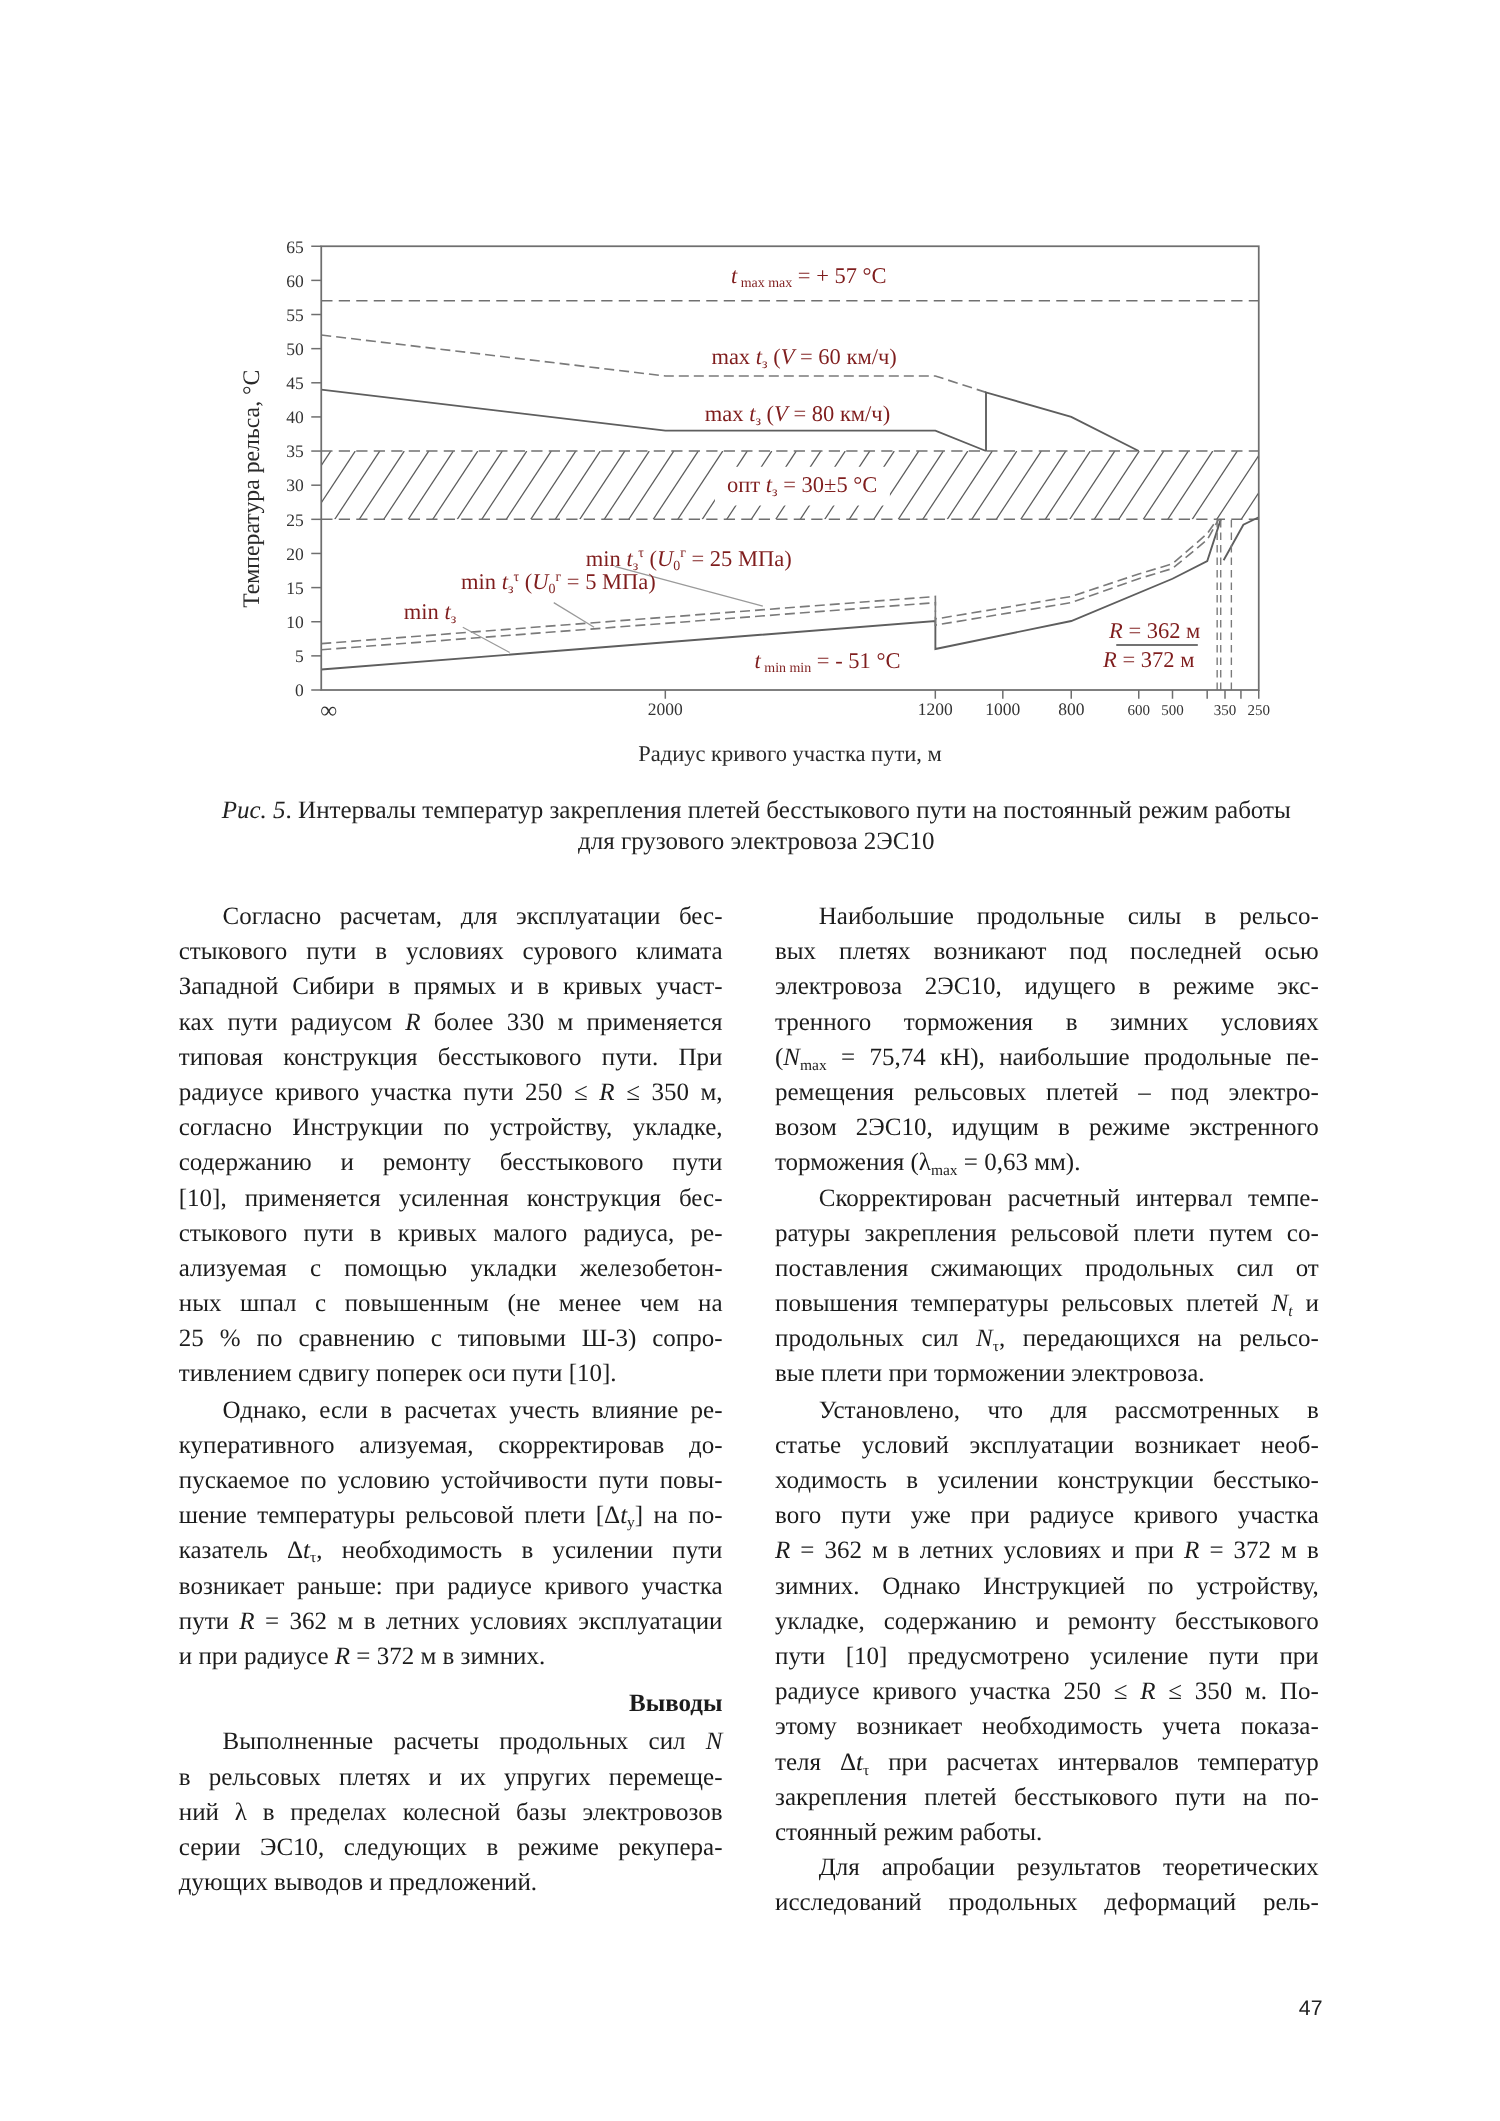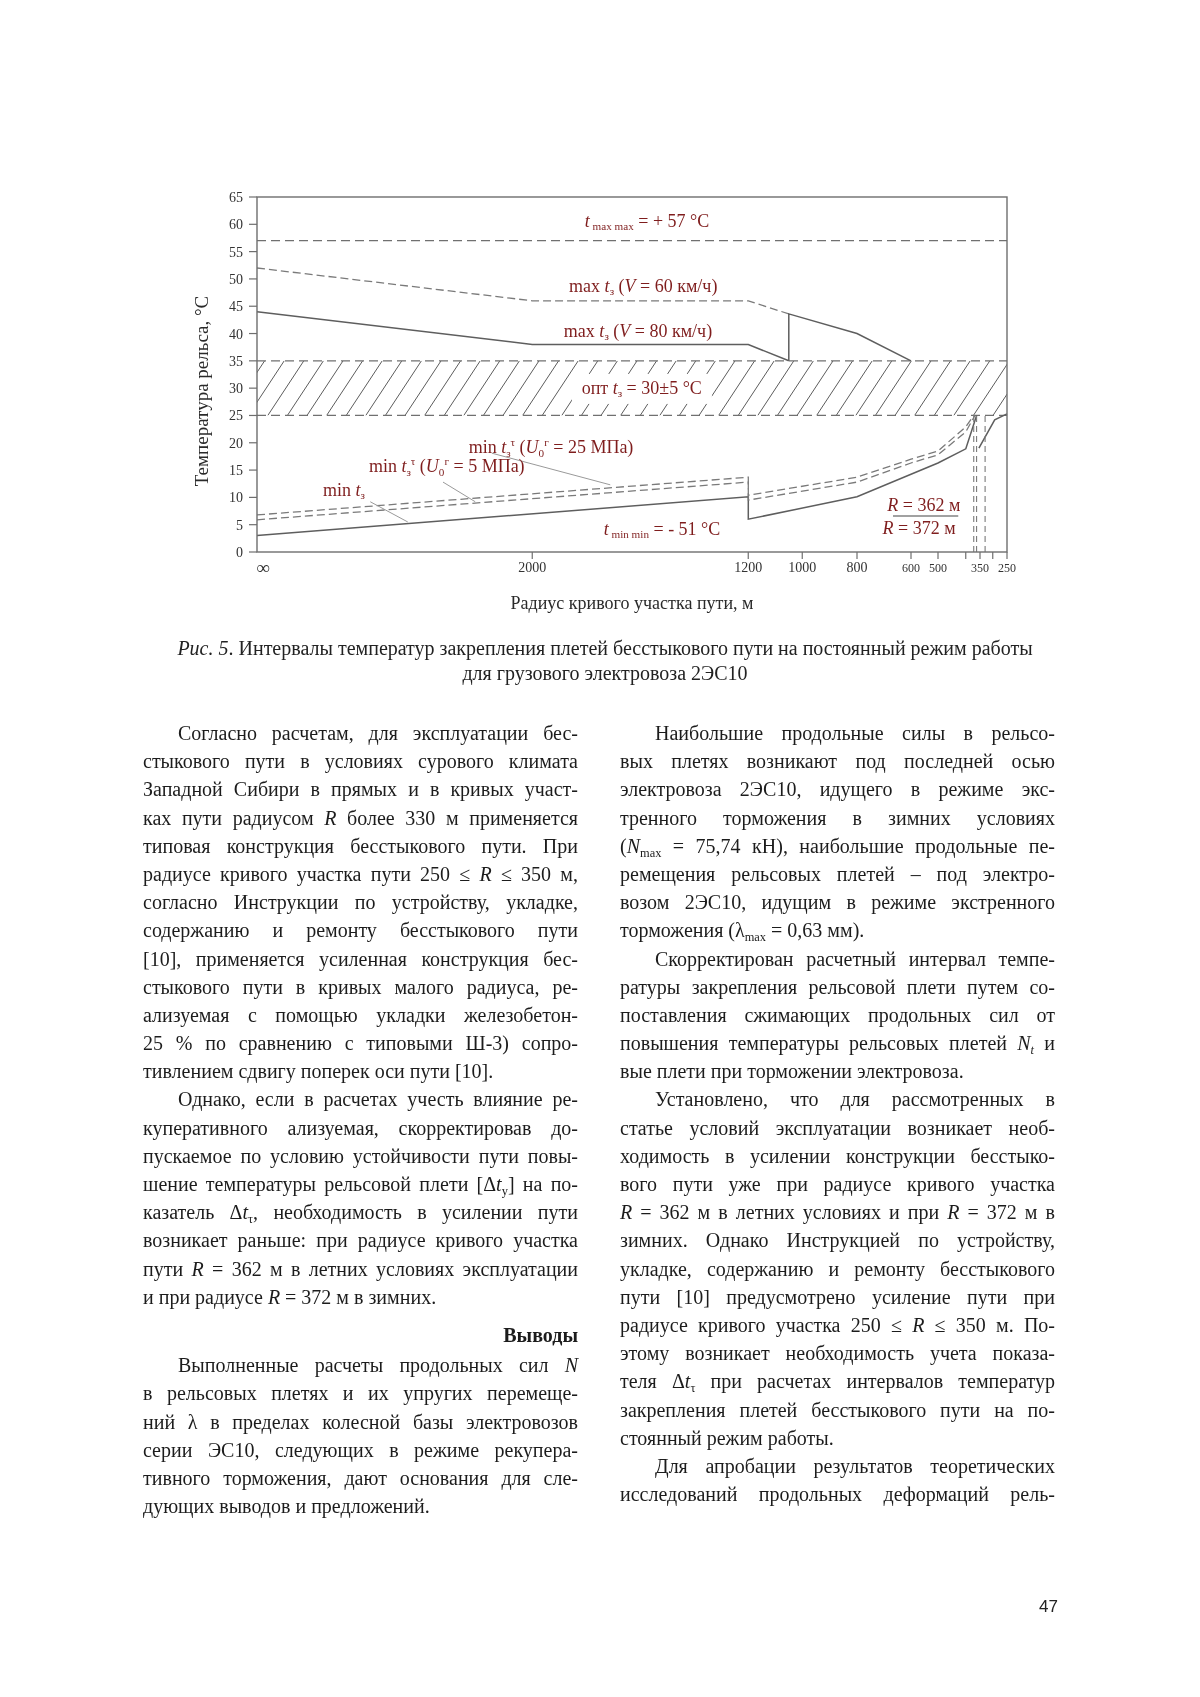--- a/index.html
+++ b/index.html
@@ -228,59 +228,60 @@
         <div class="line just"><span>стыкового пути в условиях сурового климата</span></div>
         <div class="line just"><span>Западной Сибири в прямых и в кривых участ-</span></div>
         <div class="line just"><span>ках пути радиусом </span><span class="f-i">R</span><span> более 330 м применяется</span></div>
         <div class="line just"><span>типовая конструкция бесстыкового пути. При</span></div>
         <div class="line just"><span>радиусе кривого участка пути 250 ≤ </span><span class="f-i">R</span><span> ≤ 350 м,</span></div>
         <div class="line just"><span>согласно Инструкции по устройству, укладке,</span></div>
         <div class="line just"><span>содержанию и ремонту бесстыкового пути</span></div>
         <div class="line just"><span>[10], применяется усиленная конструкция бес-</span></div>
         <div class="line just"><span>стыкового пути в кривых малого радиуса, ре-</span></div>
         <div class="line just"><span>ализуемая с помощью укладки железобетон-</span></div>
+        <div class="line just"><span>ных шпал с повышенным (не менее чем на</span></div>
         <div class="line just"><span>25 % по сравнению с типовыми Ш-3) сопро-</span></div>
         <div class="line"><span>тивлением сдвигу поперек оси пути [10].</span></div>
       </div>
       <div class="para">
         <div class="line indent just"><span>Однако, если в расчетах учесть влияние ре-</span></div>
         <div class="line just"><span>куперативного ализуемая, скорректировав до-</span></div>
         <div class="line just"><span>пускаемое по условию устойчивости пути повы-</span></div>
         <div class="line just"><span>шение температуры рельсовой плети [Δ</span><span class="f-i">t</span><span class="f-sub">у</span><span>] на по-</span></div>
         <div class="line just"><span>казатель Δ</span><span class="f-i">t</span><span class="f-sub">τ</span><span>, необходимость в усилении пути</span></div>
         <div class="line just"><span>возникает раньше: при радиусе кривого участка</span></div>
         <div class="line just"><span>пути </span><span class="f-i">R</span><span> = 362 м в летних условиях эксплуатации</span></div>
         <div class="line"><span>и при радиусе </span><span class="f-i">R</span><span> = 372 м в зимних.</span></div>
       </div>
       <div class="heading">Выводы</div>
       <div class="para">
         <div class="line indent just"><span>Выполненные расчеты продольных сил </span><span class="f-i">N</span></div>
         <div class="line just"><span>в рельсовых плетях и их упругих перемеще-</span></div>
         <div class="line just"><span>ний λ в пределах колесной базы электровозов</span></div>
         <div class="line just"><span>серии ЭС10, следующих в режиме рекупера-</span></div>
-        <div class="line just"><span>тивного торможения, дают основания для сле-</span></div>
         <div class="line"><span>дующих выводов и предложений.</span></div>
       </div>
     </div>
   <div class="col right" id="col-right">
       <div class="para">
         <div class="line indent just"><span>Наибольшие продольные силы в рельсо-</span></div>
         <div class="line just"><span>вых плетях возникают под последней осью</span></div>
         <div class="line just"><span>электровоза 2ЭС10, идущего в режиме экс-</span></div>
         <div class="line just"><span>тренного торможения в зимних условиях</span></div>
         <div class="line just"><span>(</span><span class="f-i">N</span><span class="f-sub">max</span><span> = 75,74 кН), наибольшие продольные пе-</span></div>
         <div class="line just"><span>ремещения рельсовых плетей – под электро-</span></div>
         <div class="line just"><span>возом 2ЭС10, идущим в режиме экстренного</span></div>
         <div class="line"><span>торможения (λ</span><span class="f-sub">max</span><span> = 0,63 мм).</span></div>
       </div>
       <div class="para">
         <div class="line indent just"><span>Скорректирован расчетный интервал темпе-</span></div>
         <div class="line just"><span>ратуры закрепления рельсовой плети путем со-</span></div>
         <div class="line just"><span>поставления сжимающих продольных сил от</span></div>
         <div class="line just"><span>повышения температуры рельсовых плетей </span><span class="f-i">N</span><span class="f-isub">t</span><span> и</span></div>
+        <div class="line just"><span>продольных сил </span><span class="f-i">N</span><span class="f-sub">τ</span><span>, передающихся на рельсо-</span></div>
         <div class="line"><span>вые плети при торможении электровоза.</span></div>
       </div>
       <div class="para">
         <div class="line indent just"><span>Установлено, что для рассмотренных в</span></div>
         <div class="line just"><span>статье условий эксплуатации возникает необ-</span></div>
         <div class="line just"><span>ходимость в усилении конструкции бесстыко-</span></div>
         <div class="line just"><span>вого пути уже при радиусе кривого участка</span></div>
         <div class="line just"><span class="f-i">R</span><span> = 362 м в летних условиях и при </span><span class="f-i">R</span><span> = 372 м в</span></div>
         <div class="line just"><span>зимних. Однако Инструкцией по устройству,</span></div>
         <div class="line just"><span>укладке, содержанию и ремонту бесстыкового</span></div>

